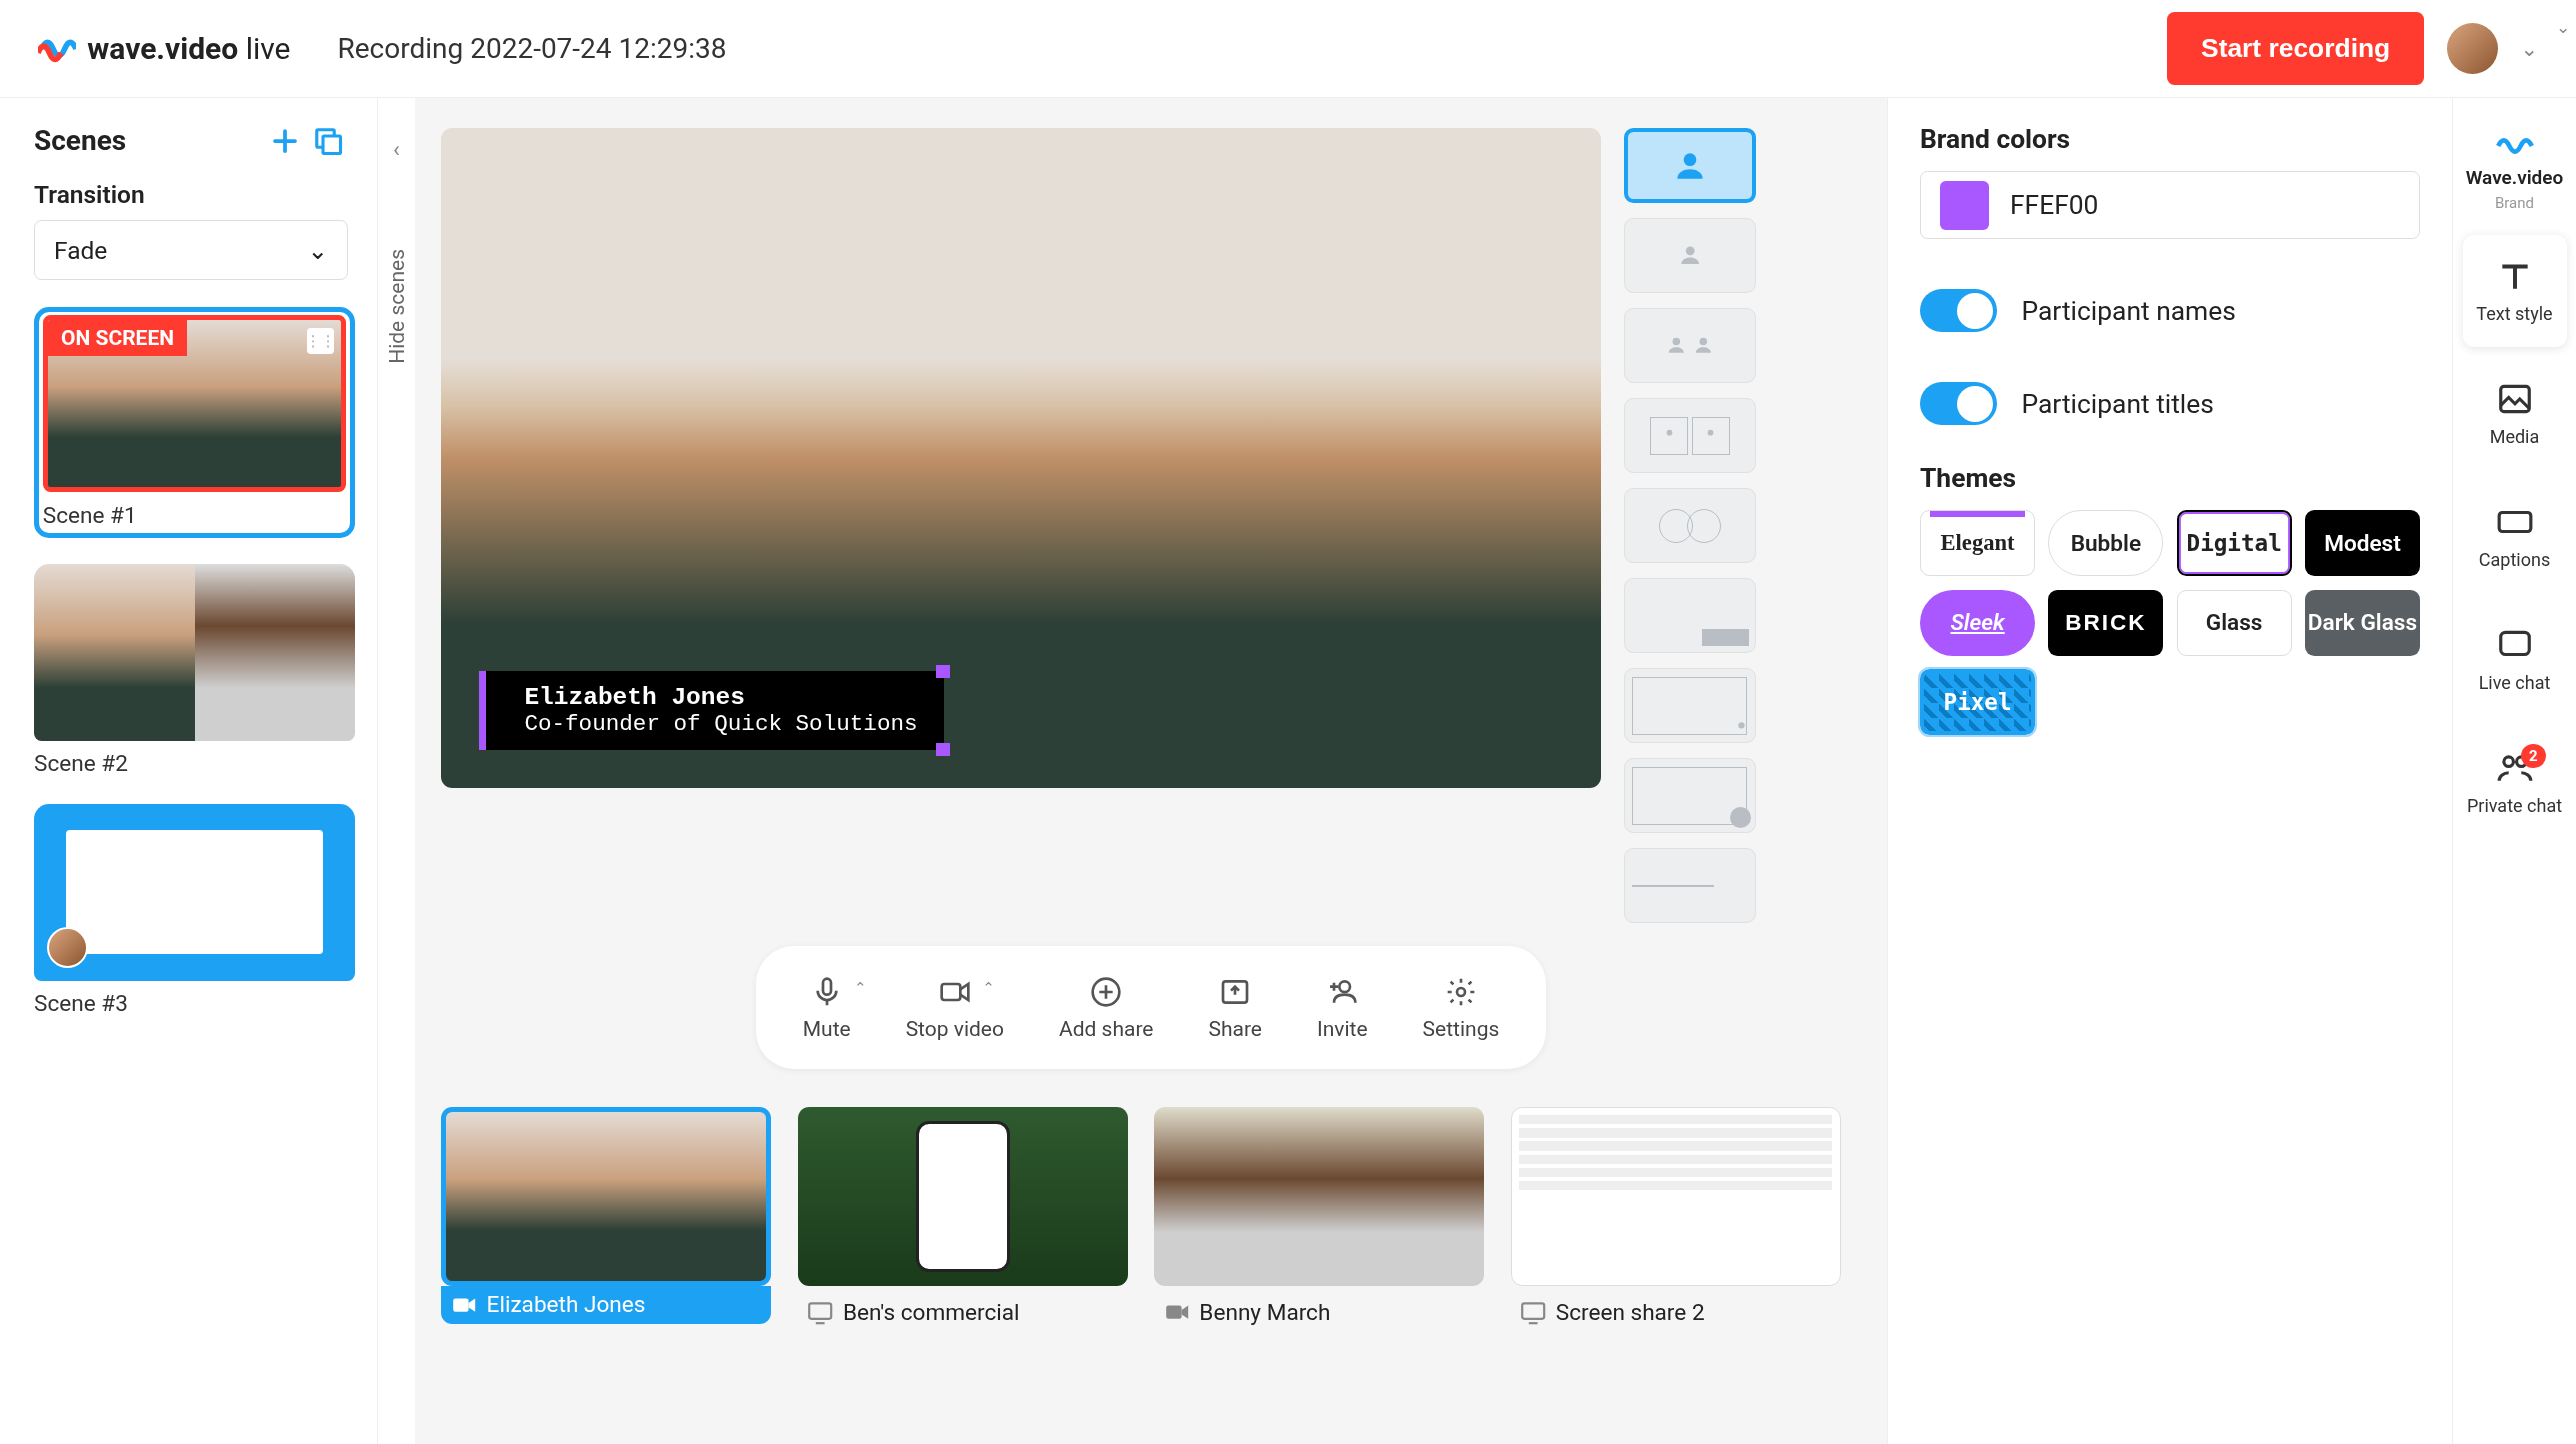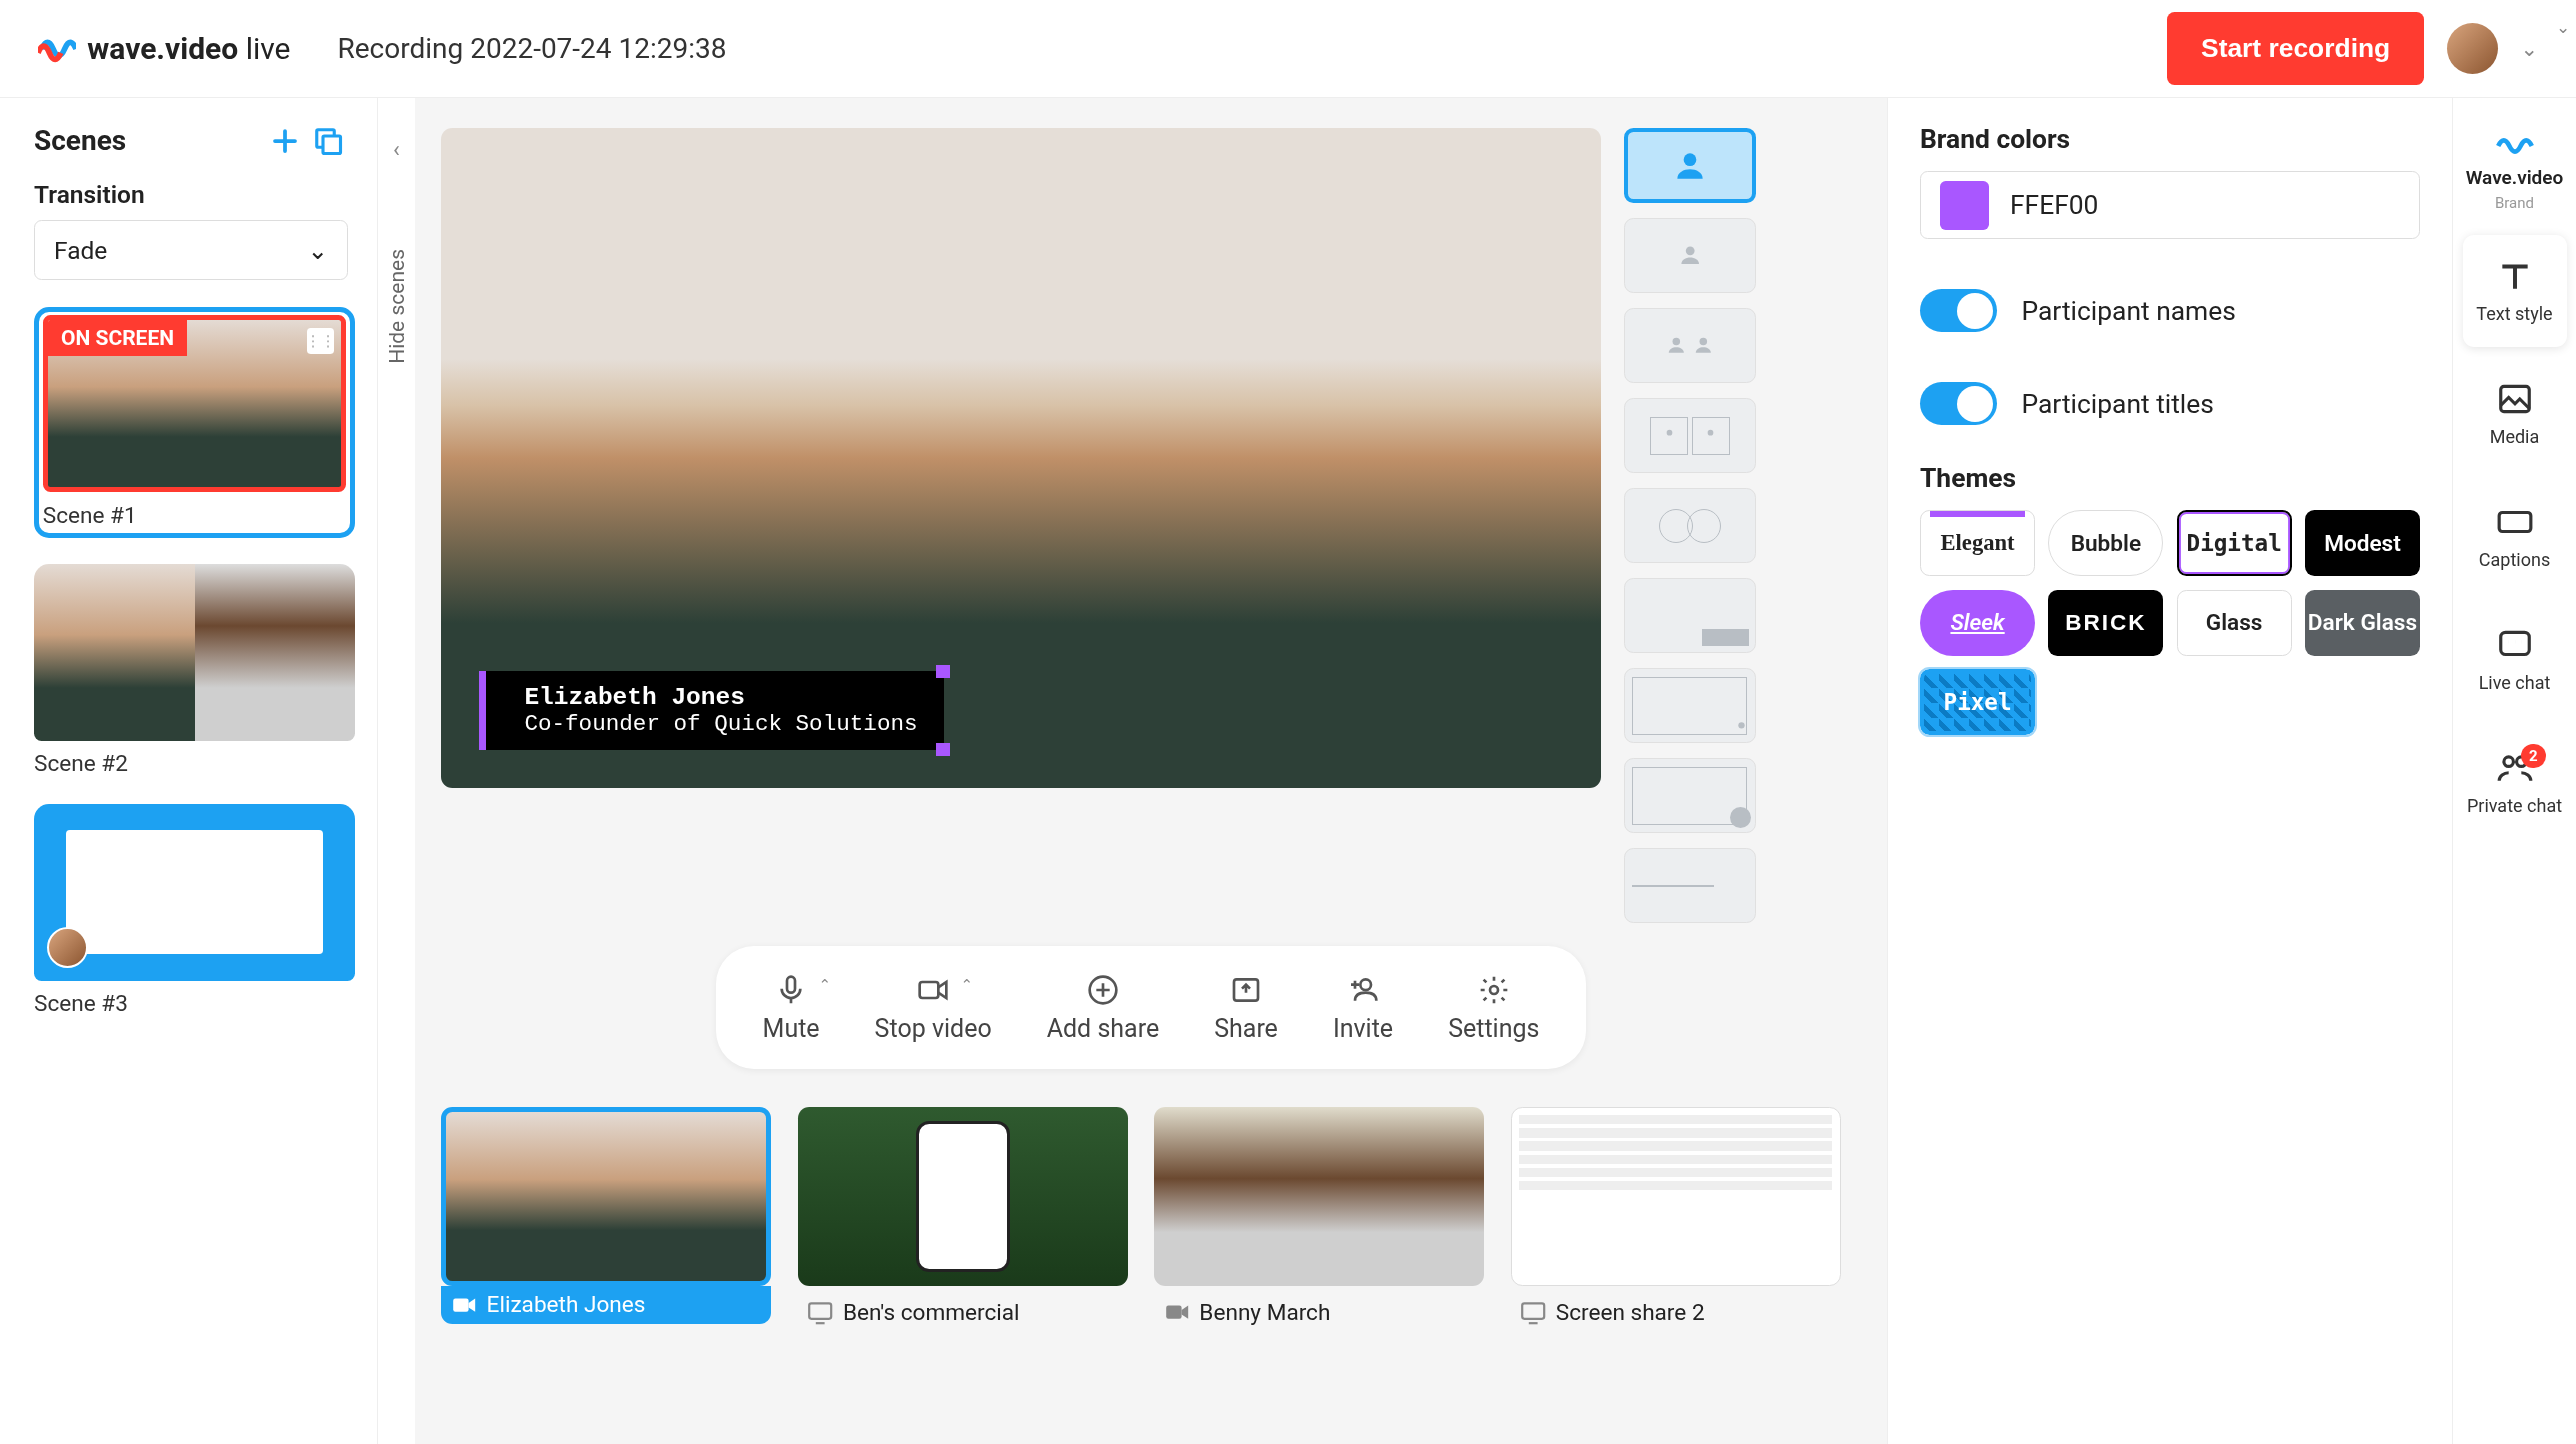--- a/index.html
+++ b/index.html
@@ -65,21 +65,21 @@
 .layout-item { width: 132px; height: 75px; background: #eceef0; border: 1.9px solid #e0e0e0; border-radius: 9.4px; display: flex; align-items: center; justify-content: center; cursor: pointer; position: relative; }
 .layout-item.active { border: 4.7px solid #1da1f2; background: #bde4fb; }
 .layout-icon { color: #b8bec4; display: flex; gap: 3.8px; align-items: center; justify-content: center; width: 100%; height: 100%; }
 .layout-item.active .layout-icon { color: #1da1f2; }
 
 
 .control-bar { background: #fff; border-radius: 38px; height: 123px; margin: 22.6px auto 0; display: flex; align-items: center; justify-content: center; gap: 55px; padding: 0 47px; width: fit-content; box-shadow: 0 1.9px 7.5px rgba(0,0,0,0.06);}
 .control-item { display: flex; flex-direction: column; align-items: center; gap: 5.7px; cursor: pointer; }
 .control-icon { width: 38px; height: 38px; color: #555; display: flex; align-items: center; justify-content: center; position: relative; }
 .control-icon .chev-small { position: absolute; right: -21px; top: 5.7px; font-size: 15px; color: #888; }
-.control-label { font-size: 25px; color: #444; }
+.control-label { font-size: 21px; color: #444; }
 
 
 .source-strip { display: flex; gap: 26.4px; margin-top: 38px; }
 .source-card { width: 330px; cursor: pointer; }
 .source-thumb { width: 100%; height: 179px; border-radius: 11.3px; overflow: hidden; position: relative; }
 .source-card.active .source-thumb { border: 5.7px solid #1da1f2; }
 .source-footer { display: flex; align-items: center; gap: 9.4px; margin-top: 7.5px; font-size: 22.6px; padding: 5.7px 9.4px; }
 .source-card.active .source-footer { background: #1da1f2; color: #fff; border-radius: 0 0 11.3px 11.3px; margin-top: 0; }
 .source-icon { width: 26.4px; height: 26.4px; }
 .st-person1 { background: linear-gradient(to bottom, #e4dbd4 0%, #c9a07e 40%, #2d4037 70%); }

